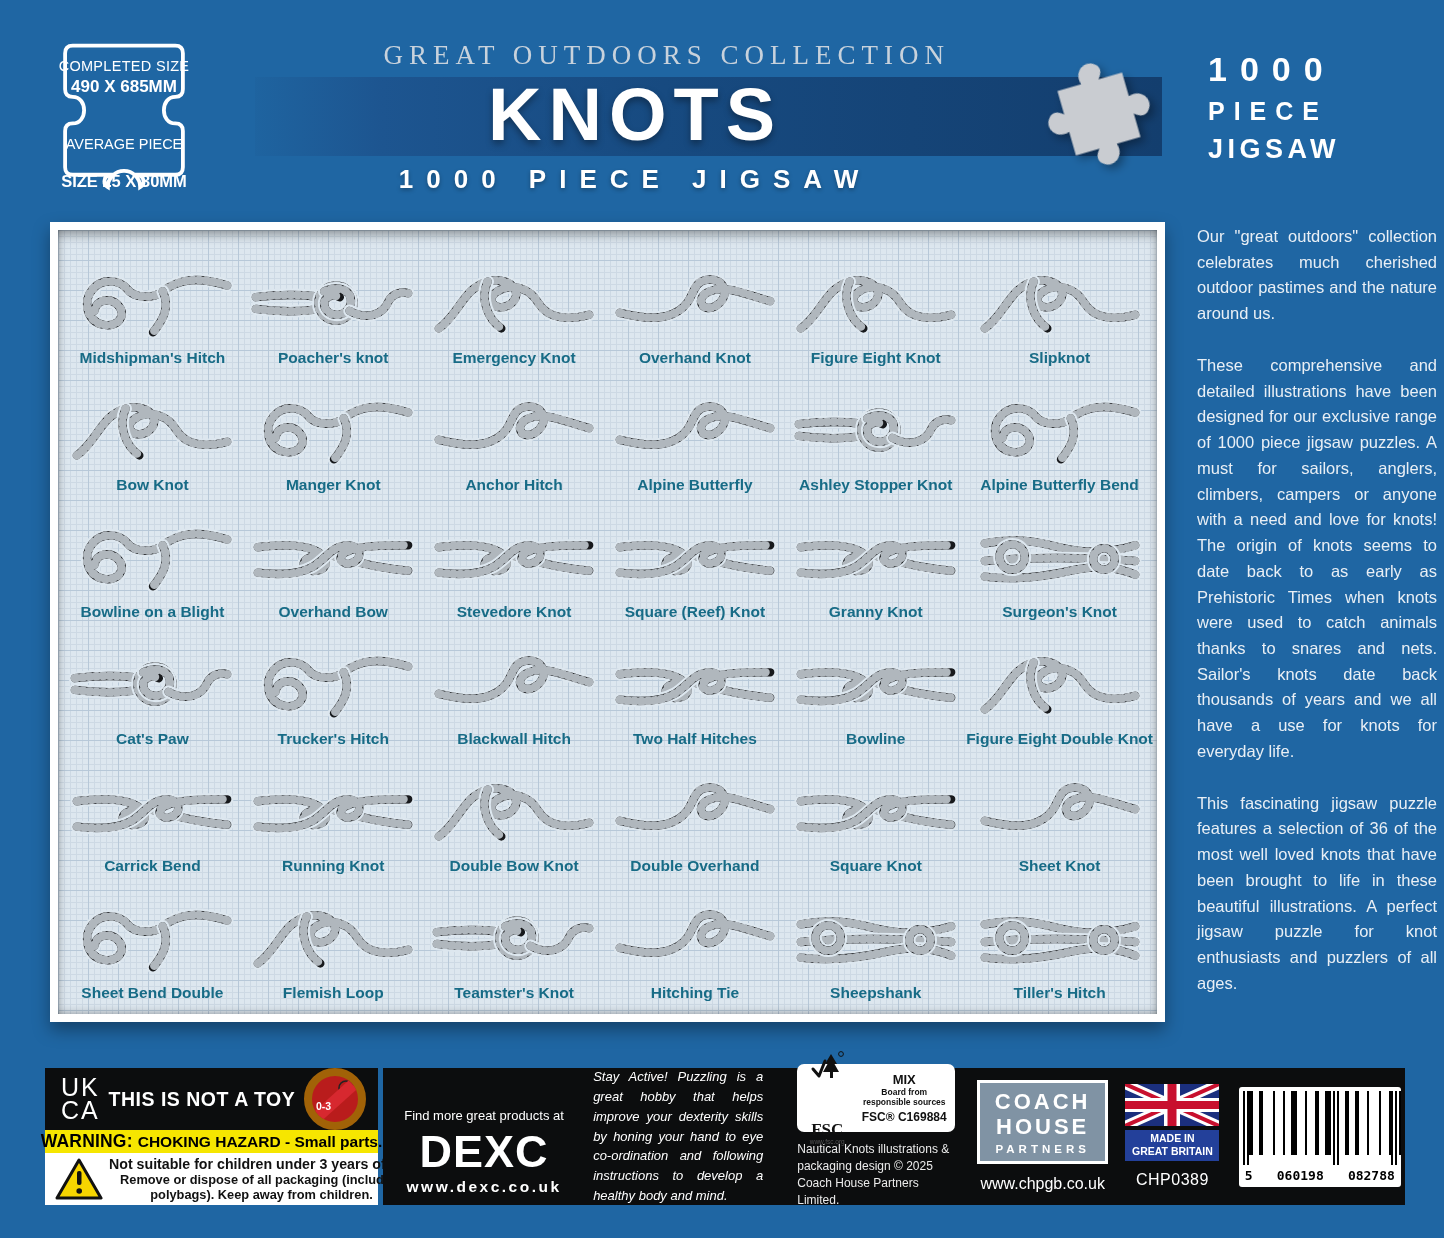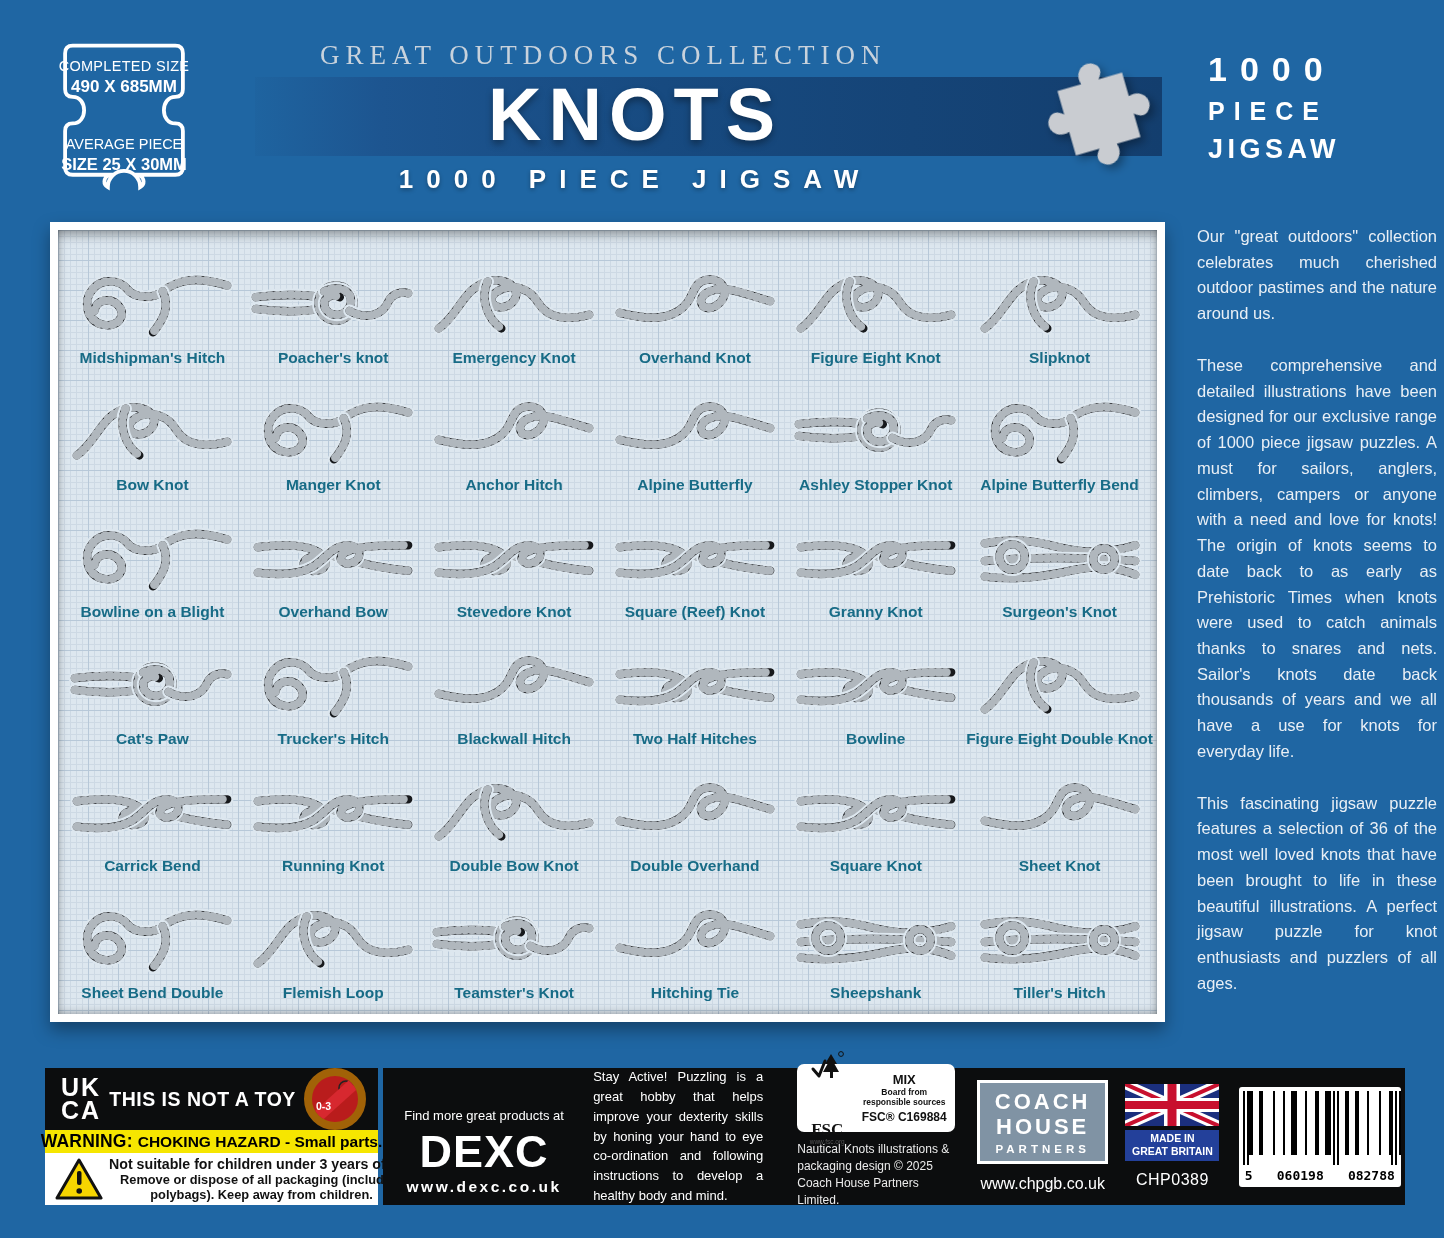--- a/index.html
+++ b/index.html
@@ -6,23 +6,23 @@
   body{font-family:"Liberation Sans", sans-serif; background:#0d3a63;}
   .page{position:relative;width:1444px;height:1238px;background:#1f66a3;overflow:hidden;}
 
   
   .size-badge{position:absolute;left:48px;top:36px;width:152px;height:192px;}
   .size-badge svg{position:absolute;left:0;top:0;}
   .size-badge .txt{position:absolute;width:100%;text-align:center;color:#fff;white-space:nowrap;}
   .sb1{top:22px;font-size:14.5px;font-weight:500;letter-spacing:.3px;}
   .sb2{top:41px;font-size:17px;font-weight:700;}
   .sb3{top:100px;font-size:14.5px;font-weight:500;}
-  .sb4{top:119px;font-size:16.5px;font-weight:700;}
-
-  .collection{position:absolute;left:320px;top:40px;width:630px;text-align:left;
+  .sb4{top:136px;font-size:16.5px;font-weight:700;}
+
+  .collection{position:absolute;left:320px;top:40px;width:630px;text-align:right;
     font-family:"Liberation Serif", serif;font-size:27px;letter-spacing:6px;color:#c8d2dc;}
   .band{position:absolute;left:255px;top:77px;width:907px;height:79px;
     background:linear-gradient(90deg, rgba(29,92,150,.25) 0%, #1d5590 14%, #174a80 45%, #133e6e 100%);}
   .knots-title{position:absolute;left:320px;top:74px;width:630px;text-align:center;color:#fff;
     font-size:74px;font-weight:700;letter-spacing:7px;line-height:82px;text-shadow:0 4px 7px rgba(0,0,0,.35);}
   .subtitle{position:absolute;left:320px;top:164px;width:630px;text-align:center;color:#fff;
     font-size:26px;font-weight:700;letter-spacing:13px;text-shadow:0 2px 4px rgba(0,0,0,.3);}
   .gray-piece{position:absolute;left:1043px;top:58px;transform:rotate(-16deg);filter:drop-shadow(3px 5px 5px rgba(0,0,0,.35));}
   .count-block{position:absolute;left:1208px;top:50px;color:#fff;font-weight:700;}
   .count-block div{white-space:nowrap;}
@@ -52,21 +52,21 @@
   .lbl{margin-top:3px;font-size:15.5px;font-weight:700;color:#176b86;white-space:nowrap;}
 
   
   .sidebar{position:absolute;left:1197px;top:224px;width:240px;color:#e9eff5;
     font-size:16.5px;line-height:1.56;text-align:justify;}
   .sidebar p{margin:0 0 26px 0;}
 
   
   .warnbox{position:absolute;left:45px;top:1068px;width:333px;height:137px;display:flex;flex-direction:column;}
   .wb-black{height:62px;background:#0c0d0e;display:flex;align-items:center;}
-  .ukca{margin-left:16px;color:#fff;font-weight:700;font-size:25px;line-height:.92;letter-spacing:2px;}
+  .ukca{margin-left:16px;color:#fff;font-weight:400;font-size:25px;line-height:.92;letter-spacing:2px;}
   .nottoy{flex:1;text-align:center;color:#fff;font-weight:700;font-size:19.5px;letter-spacing:.5px;}
   .age{position:relative;width:46px;height:46px;margin-right:12px;border-radius:50%;
     background:#b91c1c;border:8px solid #a16207;overflow:hidden;flex:none;}
   .age .slash{position:absolute;left:-8px;top:17px;width:66px;height:12px;background:#d7282f;transform:rotate(-42deg);}
   .age .a03{position:absolute;left:4px;top:24px;color:#fff;font-size:10.5px;font-weight:700;z-index:2;}
   .age svg{position:absolute;right:3px;top:3px;}
   .wb-yellow{height:23px;background:#f6e600;display:flex;align-items:center;justify-content:center;white-space:nowrap;}
   .wb-yellow .w1{font-size:17.5px;font-weight:800;color:#000;letter-spacing:.2px;}
   .wb-yellow .w2{font-size:15.5px;font-weight:700;color:#000;margin-left:5px;}
   .wb-white{flex:1;background:#fff;display:flex;align-items:center;}
@@ -74,21 +74,21 @@
   .wb-lines{flex:1;text-align:center;color:#111;}
   .wl1{font-size:14.2px;font-weight:800;white-space:nowrap;}
   .wl2{font-size:12.8px;font-weight:700;white-space:nowrap;}
 
   .bar{position:absolute;left:383px;top:1068px;width:1022px;height:137px;background:#0c0d0e;
     display:flex;align-items:center;color:#fff;}
   .dexc{width:168px;margin-left:18px;text-align:center;}
   .dexc .find{font-size:13px;margin-top:31px;}
   .dexc .logo{font-size:45px;font-weight:800;letter-spacing:1px;line-height:1.1;margin:4px 0 2px;}
   .dexc .url{font-size:15.5px;font-weight:700;letter-spacing:2.5px;}
-  .stay{width:172px;margin-left:26px;font-size:13px;line-height:1.52;text-align:justify;}
+  .stay{width:172px;margin-left:26px;font-size:13px;line-height:1.52;text-align:justify;font-style:italic;}
   .fsccol{width:166px;margin-left:34px;}
   .fscbox{width:158px;height:68px;background:#fff;border-radius:7px;color:#111;display:flex;align-items:center;padding:0 2px;box-sizing:border-box;}
   .fsc-l{width:56px;text-align:center;}
   .fsc-l .fscword{font-family:"Liberation Serif",serif;font-weight:700;font-size:17px;line-height:1;margin-top:36px;}
   .fsc-l .fscsite{font-size:6.5px;color:#555;}
   .fsc-r{flex:1;text-align:center;}
   .fsc-r .mix{font-size:13px;font-weight:700;}
   .fsc-r .src{font-size:8.5px;font-weight:700;line-height:1.25;}
   .fsc-r .code{font-size:12px;font-weight:700;margin-top:2px;}
   .copyright{margin-top:9px;font-size:12px;line-height:1.42;color:#ececec;}

